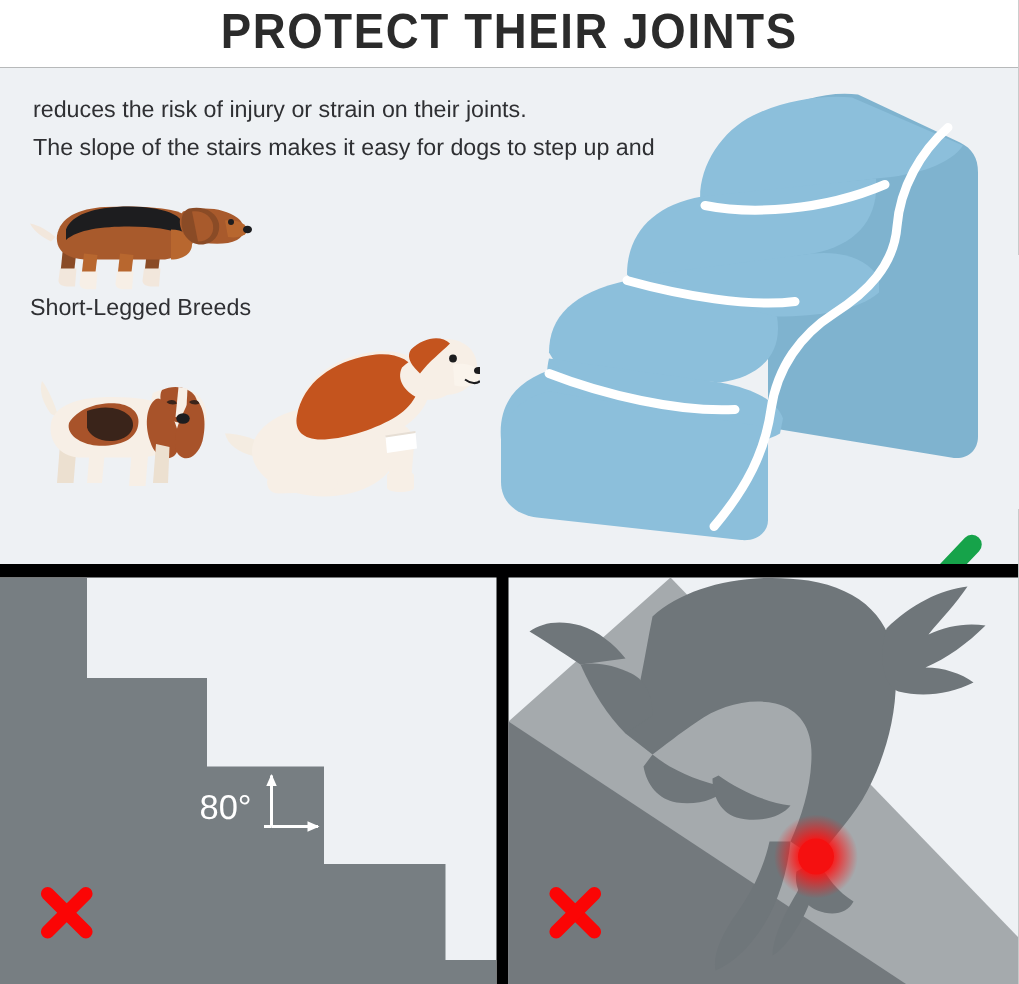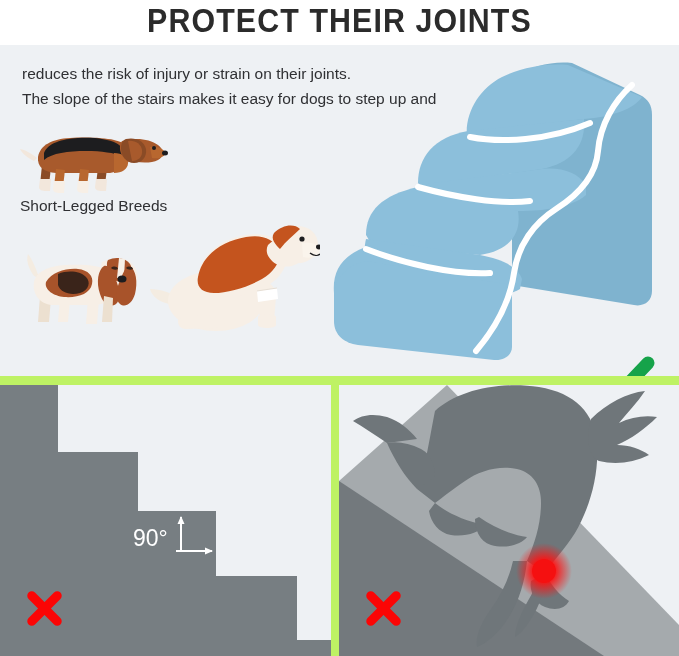--- a/index.html
+++ b/index.html
@@ -1,17 +1,17 @@
 <!DOCTYPE html>
 <html><head>
 <meta charset="utf-8">
 <style>
   html,body{margin:0;padding:0;background:#ffffff;}
   body{width:679px;height:656px;overflow:hidden;font-family:"Liberation Sans",sans-serif;}
-  .page{position:relative;width:679px;height:656px;background:#bef264;}
+  .page{position:relative;width:679px;height:656px;background:#000000;}
 
   
   .header{position:absolute;left:0;top:0;width:679px;height:45px;background:#ffffff;}
   .title{position:absolute;left:0;top:-1px;width:679px;text-align:center;
          font-family:"Liberation Sans",sans-serif;font-weight:bold;font-size:33px;
          letter-spacing:1.2px;color:#2b2b2b;line-height:44px;
          transform:scaleX(0.92);transform-origin:center center;white-space:nowrap;}
 
   
   .panel-top{position:absolute;left:0;top:45px;width:679px;height:331px;background:#eef1f4;overflow:hidden;}
@@ -223,21 +223,21 @@
         <line x1="181" y1="132" x2="181" y2="166"></line>
         <line x1="181" y1="166" x2="212" y2="166"></line>
       </g>
 
       <path d="M181 131 L177.5 139 L184.5 139 Z" fill="#ffffff"></path>
 
       <path d="M213 166 L205 162.5 L205 169.5 Z" fill="#ffffff"></path>
 
       <line x1="176" y1="166" x2="181" y2="166" stroke="#ffffff" stroke-width="2"></line>
     </svg>
-    <div class="deg-label" style="left:133px;top:140px;">90°</div>
+    <div class="deg-label" style="left:133px;top:140px;">80°</div>
 
     <div class="x-mark" style="left:20px;top:590px;position:absolute;left:22px;top:202px;width:45px;height:45px;">
       <span></span>
         <span></span>
     </div>
   </div>
 
   <div class="panel-br">
     <svg width="340" height="271" viewBox="0 0 340 271" style="position:absolute;left:0;top:0;">
       <defs>

